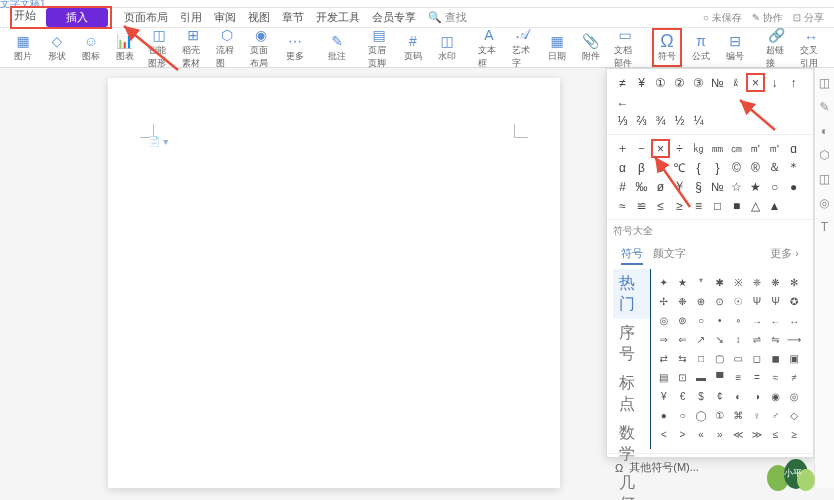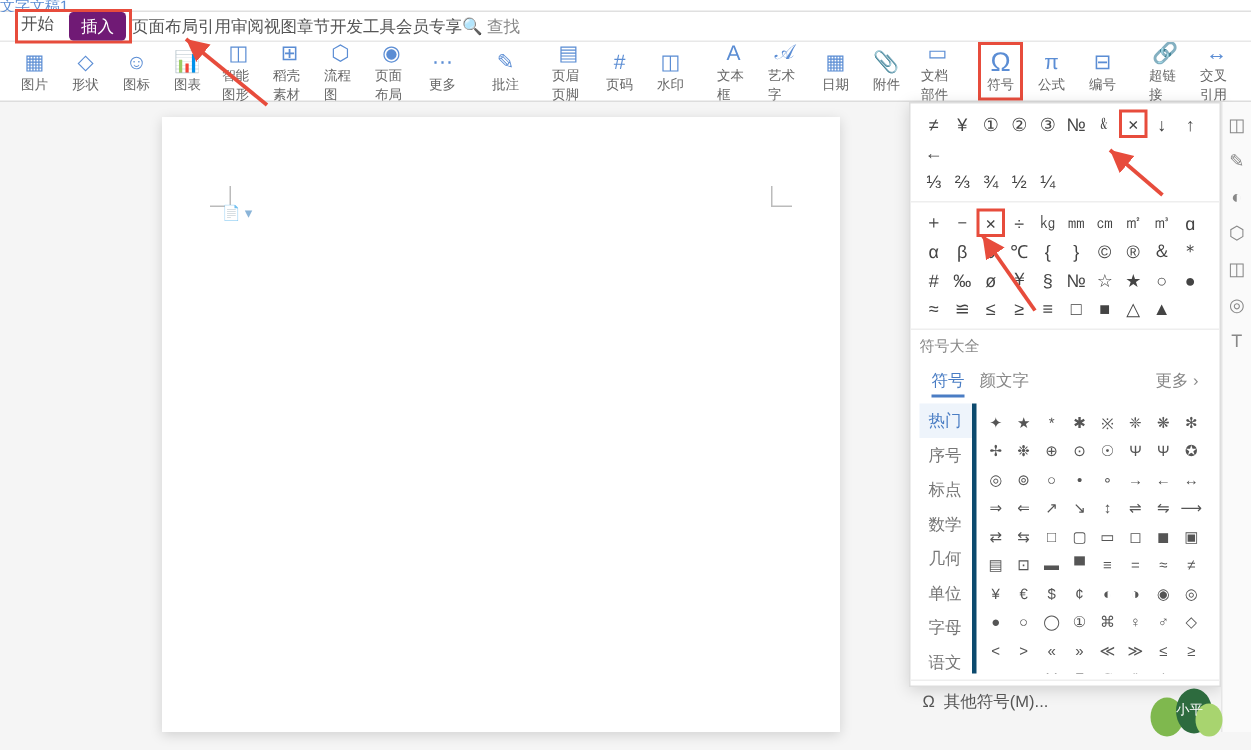--- a/index.html
+++ b/index.html
@@ -1,20 +1,20 @@
 <!DOCTYPE html>
 <html><head>
 <meta charset="utf-8">
 <style>
 *{margin:0;padding:0;box-sizing:border-box;font-family:"Microsoft YaHei",sans-serif}
 body{width:834px;height:500px;background:#f5f5f5;overflow:hidden;position:relative}
 .titlebar{height:8px;background:#fff;border-bottom:1px solid #e0e0e0}
-.tabs{height:20px;background:#fff;display:flex;align-items:center;padding:0 10px;font-size:11px;color:#555;border-bottom:1px solid #e8e8e8;position:relative}
+.tabs{height:20px;background:#fff;display:flex;align-items:center;padding:0 10px;gap:12px;font-size:11px;color:#555;border-bottom:1px solid #e8e8e8;position:relative}
 .tab{cursor:pointer}
-.tab.highlight{background:#701a75;color:#fff;padding:2px 8px;border-radius:3px}
+.tab.highlight{background:#6d28d9;color:#fff;padding:2px 20px;border-radius:3px}
 .redbox{border:2px solid #e74c3c}
 .search-area{display:flex;align-items:center;gap:3px;color:#888}
 .right-area{position:absolute;right:10px;display:flex;gap:10px;align-items:center;color:#888;font-size:10px}
 .ribbon{height:40px;background:#fff;display:flex;align-items:center;padding:0 8px;gap:4px;border-bottom:1px solid #ddd}
 .rbtn{display:flex;flex-direction:column;align-items:center;font-size:9px;color:#666;padding:2px 4px;cursor:pointer;min-width:30px}
 .rbtn .ic{width:20px;height:18px;display:flex;align-items:center;justify-content:center;font-size:14px;color:#5b8dd4}
 .sep{width:1px;height:30px;background:#e0e0e0;margin:0 2px}
 .canvas{position:absolute;left:108px;top:78px;width:452px;height:410px;background:#fff;box-shadow:0 2px 8px rgba(0,0,0,.15)}
 .corner{position:absolute;width:14px;height:14px;border:1px solid #bbb}
 .corner.tl{top:46px;left:32px;border-right:none;border-bottom:none;transform:rotate(180deg)}
@@ -25,21 +25,21 @@
 .panel-title{color:#888;font-size:10px;margin-bottom:4px}
 .sym-grid{display:flex;flex-wrap:wrap;gap:0}
 .sym{width:19px;height:19px;display:flex;align-items:center;justify-content:center;font-size:12px;color:#444;cursor:pointer}
 .sym.hl{border:2px solid #e74c3c}
 .pline{border-top:1px solid #eee}
 .cat-tabs{display:flex;gap:10px;padding:4px 8px;font-size:11px}
 .cat-tabs .ct{color:#888;cursor:pointer}
 .cat-tabs .ct.active{color:#4a7dc4;border-bottom:2px solid #4a7dc4;padding-bottom:2px}
 .more{color:#888;margin-left:auto}
 .browse{display:flex;height:180px}
-.cat-list{width:38px;border-right:3px solid #0c4a6e;font-size:11px;color:#777}
+.cat-list{width:38px;border-right:1px solid #0c4a6e;font-size:16px;color:#777}
 .cat-list div{padding:4px 6px;cursor:pointer}
 .cat-list div.active{background:#eef4fb;color:#4a7dc4}
 .char-grid{flex:1;padding:4px;display:grid;grid-template-columns:repeat(8,1fr);grid-auto-rows:18px;gap:1px;overflow:hidden}
 .char-grid .c{display:flex;align-items:center;justify-content:center;font-size:10px;color:#555;cursor:pointer}
 .panel-foot{padding:6px 8px;border-top:1px solid #eee;display:flex;align-items:center;gap:6px;color:#555;font-size:11px}
 .sidebar{position:absolute;right:0;top:68px;width:20px;height:420px;background:#fafafa;border-left:1px solid #e5e5e5;display:flex;flex-direction:column;gap:10px;padding:8px 0;align-items:center}
 .sidebar div{font-size:12px;color:#888;cursor:pointer}
 .arrow{position:absolute;pointer-events:none}
 .logo{position:absolute;right:18px;bottom:8px;width:52px;height:38px}
 .tabbar-top{position:absolute;top:0;left:0;font-size:10px;color:#5b8dd4;display:flex;align-items:center;height:8px}
@@ -58,20 +58,25 @@
     <span class="tab highlight">插入</span>
   </span>
   <span class="tab">页面布局</span>
   <span class="tab">引用</span>
   <span class="tab">审阅</span>
   <span class="tab">视图</span>
   <span class="tab">章节</span>
   <span class="tab">开发工具</span>
   <span class="tab">会员专享</span>
   <span class="search-area">🔍<span>查找</span></span>
+  <div class="right-area">
+    <span>○ <span>未保存</span></span>
+    <span>✎ <span>协作</span></span>
+    <span>⊡ <span>分享</span></span>
+  </div>
 </div>
 
 <div class="ribbon">
   <div class="rbtn">
       <div class="ic">▦</div>
       <span>图片</span>
     </div>
   <div class="rbtn">
       <div class="ic">◇</div>
       <span>形状</span>

